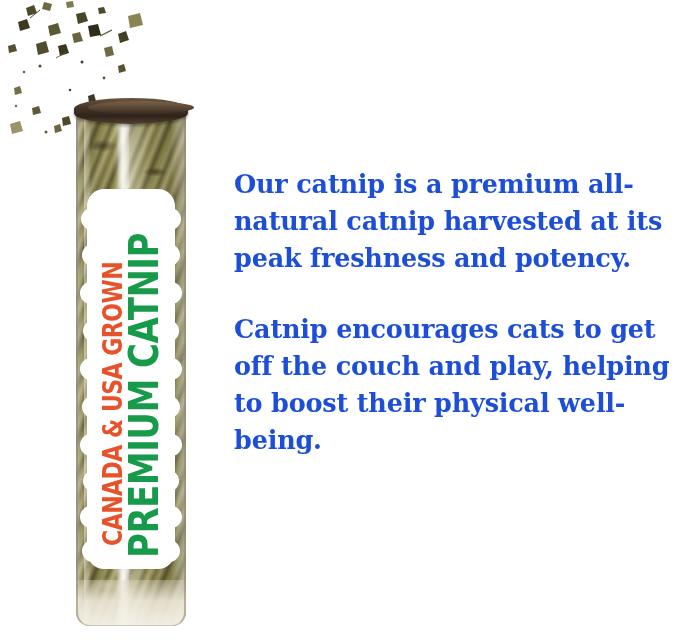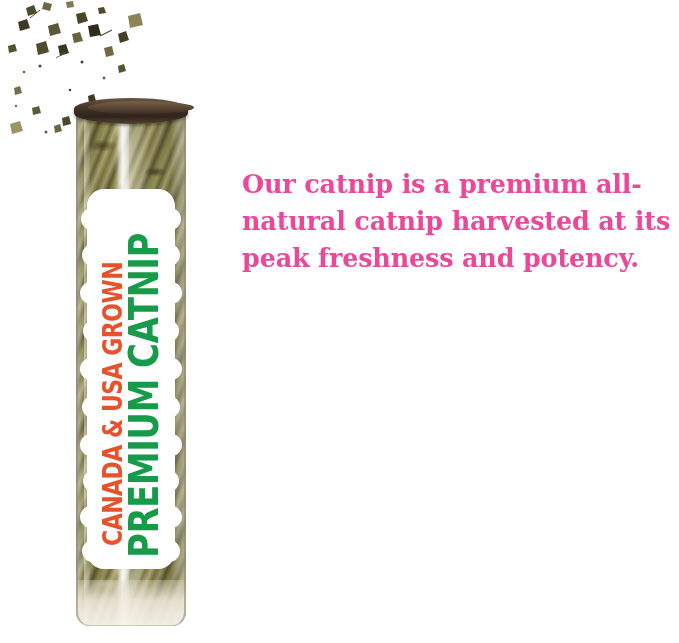--- a/index.html
+++ b/index.html
@@ -216,22 +216,22 @@
   }
 
   
   #copy {
     position: absolute;
     left: 226px;
     top: 166px;
     width: 450px;
   }
   .para {
-    margin: 0 0 34px 16px;
-    color: #ec4899;
+    margin: 0 0 34px 8px;
+    color: #1d4ed8;
     font-family: "DejaVu Serif", serif;
     font-weight: bold;
     font-size: 25.5px;
     line-height: 37px;
     letter-spacing: -0.2px;
   }
   .para:last-child { margin-bottom: 0; }
 </style>
 </head>
 <body>
@@ -314,15 +314,16 @@
           <i style="left:336px;top:69px;"></i>
         </div>
         <div class="lbl-line lbl-top">CANADA &amp; USA GROWN</div>
         <div class="lbl-line lbl-main">PREMIUM CATNIP</div>
       </div>
     </div>
   </div>
 
   <div id="copy">
     <p class="para">Our catnip is a premium all-natural catnip harvested at its peak freshness and potency.</p>
+    <p class="para">Catnip encourages cats to get off the couch and play, helping to boost their physical well-being.</p>
   </div>
 
 </div>
 
 </body></html>

